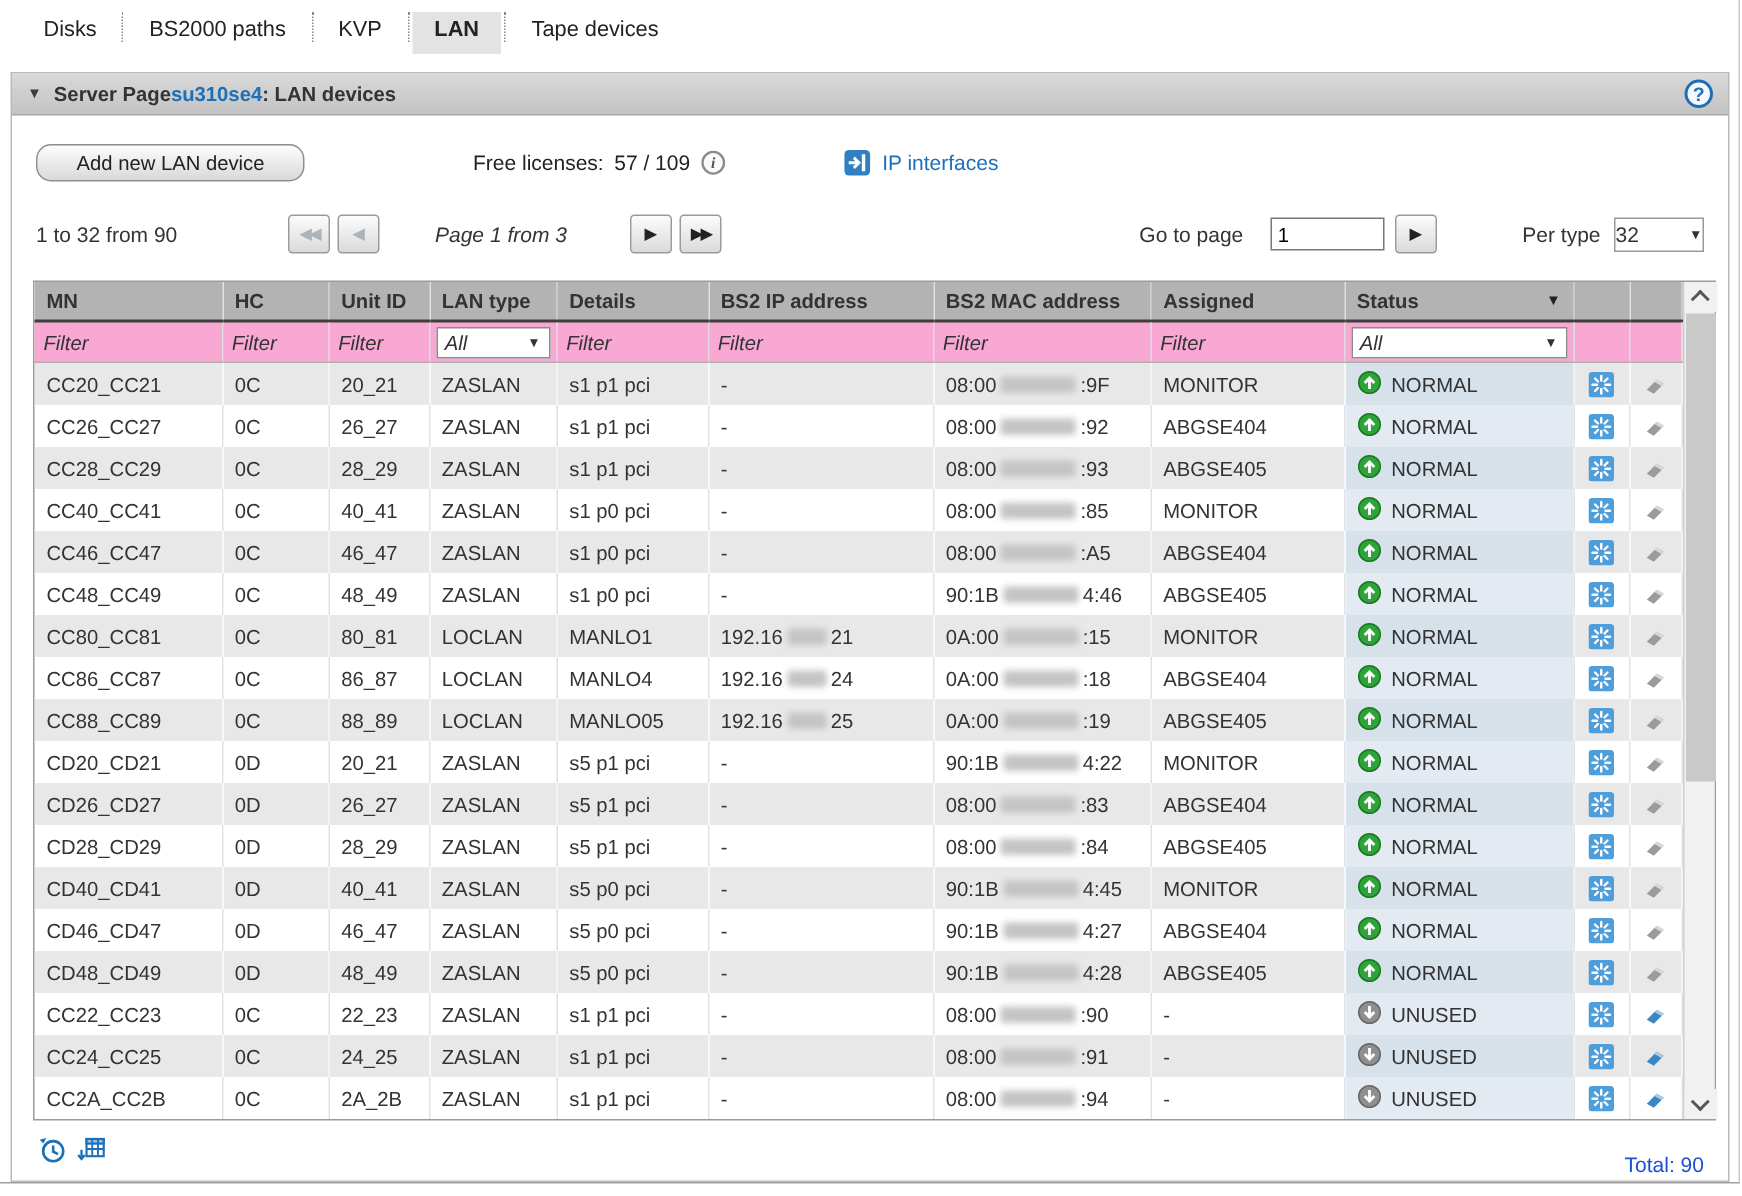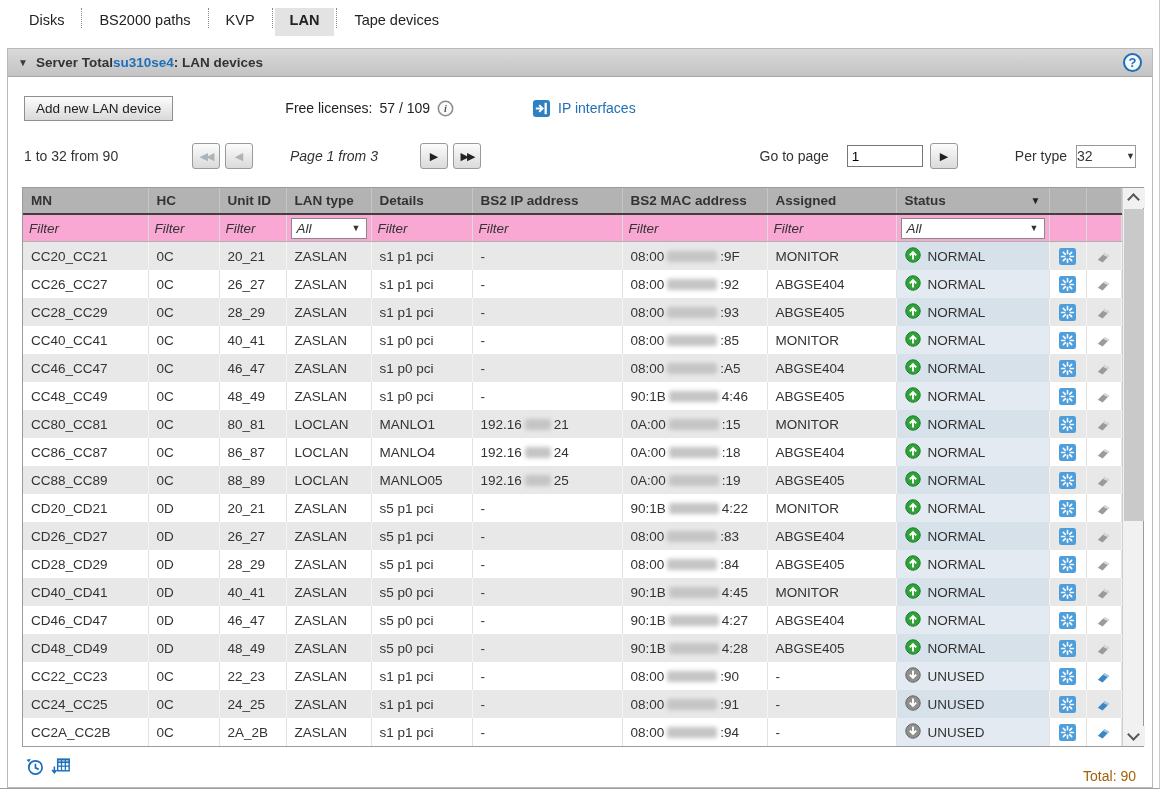--- a/index.html
+++ b/index.html
@@ -26,23 +26,23 @@
     padding:0 10px;font-weight:bold;font-size:13.5px;color:#333;}
   .caret{margin-right:8px;font-size:10px;color:#3c3c3c;}
   .server-link{color:#1d6fb8;}
   .help-btn{margin-left:auto;width:19px;height:19px;border-radius:50%;
     border:2px solid #1d6fb8;color:#1d6fb8;font-weight:bold;font-size:13px;
     display:flex;align-items:center;justify-content:center;background:#f6f9fc;
     box-sizing:border-box;cursor:pointer;}
 
   
   .toolbar{display:flex;align-items:center;margin:17px 16px 0 16px;height:28px;}
-  .btn{border:1px solid #8f8f8f;border-radius:0;
+  .btn{border:1px solid #8f8f8f;border-radius:10px;
     background:linear-gradient(#fdfdfd,#d9d9d9);
-    padding:4px 11px;font-size:13.5px;color:#222;cursor:pointer;
+    padding:4px 26px;font-size:13.5px;color:#222;cursor:pointer;
     font-family:inherit;}
   .licenses{margin-left:112px;font-size:14px;display:flex;align-items:center;gap:7px;color:#222;}
   .info-ic{width:17px;height:17px;}
   .ip-link{margin-left:78px;display:flex;gap:7px;color:#1d6fb8;font-size:14px;
     align-items:center;cursor:pointer;}
 
   
   .pagerow{display:flex;align-items:center;margin:21px 16px 0 16px;font-size:14px;height:26px;}
   .range{width:168px;}
   .pgbtn{width:26px;height:24px;display:inline-flex;align-items:center;justify-content:center;
@@ -98,21 +98,21 @@
   .sbtn.up{top:0;}
   .sbtn.down{bottom:0;}
   .chev{width:7px;height:7px;border-top:2px solid #555;border-right:2px solid #555;}
   .chev.u{transform:rotate(-45deg);margin-top:3px;}
   .chev.d{transform:rotate(135deg);margin-bottom:3px;}
   .sthumb{position:absolute;top:21px;left:1px;width:20px;height:312px;background:#c9c9c9;cursor:grab;}
 
   
   .tfooter{display:flex;align-items:center;margin:7px 16px 0 16px;height:24px;}
   .f-ic{width:21px;height:21px;margin-right:6px;cursor:pointer;}
-  .total{margin-left:auto;font-size:14px;color:#a16207;margin-top:20px;}
+  .total{margin-left:auto;font-size:14px;color:#1d4ed8;margin-top:20px;}
 </style>
 </head>
 <body>
 
 <div id="edge"></div>
 
 <div class="tabbar">
     <span class="tab">Disks</span>
     <span class="tab-sep"></span>
     <span class="tab">BS2000 paths</span>
@@ -120,21 +120,21 @@
     <span class="tab">KVP</span>
     <span class="tab-sep"></span>
     <span class="tab active">LAN</span>
     <span class="tab-sep"></span>
     <span class="tab">Tape devices</span>
   </div>
 
 <div class="panel">
   <div class="panel-header">
     <span class="caret">▼</span>
-    <span>Server Total </span>
+    <span>Server Page </span>
     <span class="server-link">su310se4</span>
     <span>: LAN devices</span>
     <span class="help-btn">?</span>
   </div>
 
   <div class="toolbar">
     <button class="btn">Add new LAN device</button>
     <span class="licenses">
       <span>Free licenses:</span>
       <span>57  /  109</span>

